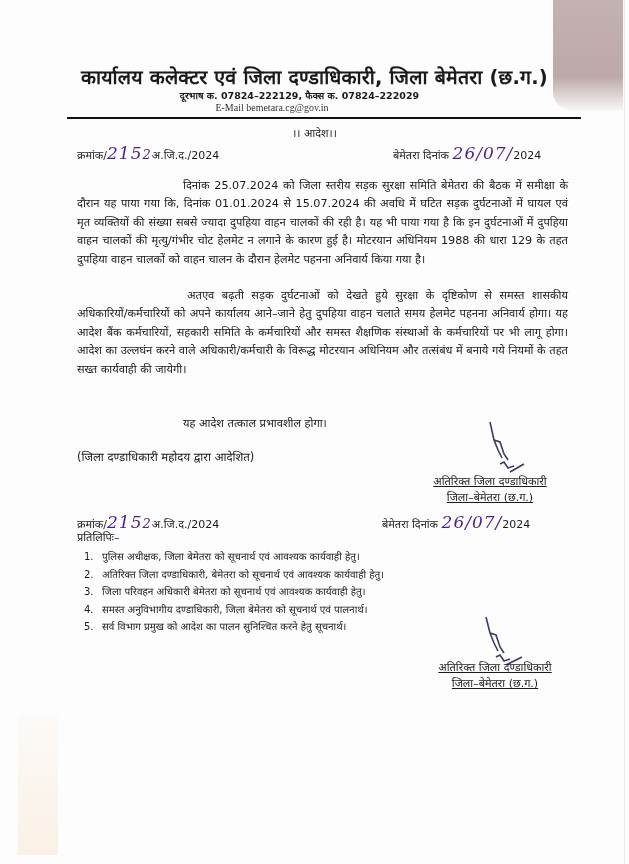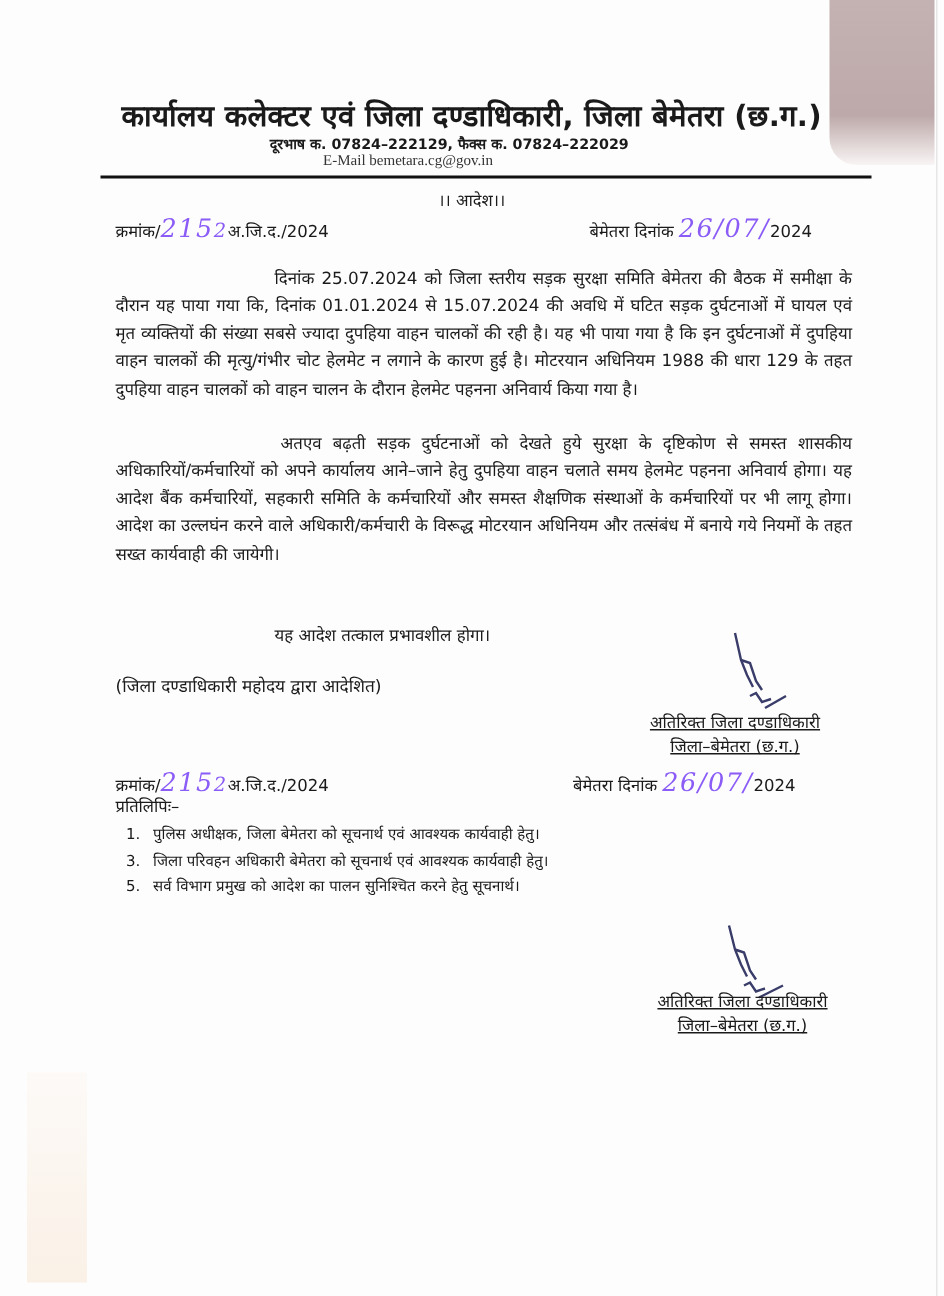--- a/index.html
+++ b/index.html
@@ -15,21 +15,21 @@
   .edge-line { position:absolute; right:4px; top:0; width:1px; height:864px; background:#e6e6e6; }
   .left-stain { position:absolute; left:18px; top:715px; width:40px; height:140px;
     background: linear-gradient(180deg, rgba(250,238,225,0.2), rgba(248,232,215,0.6)); }
   .abs { position:absolute; white-space:nowrap; }
   .title { left:0; width:629px; text-align:center; top:63px; font-size:19.5px; font-weight:bold; letter-spacing:0.2px; }
   .phone { left:0; width:599px; text-align:center; top:89px; font-size:9.5px; font-weight:bold; }
   .email { left:0; width:544px; text-align:center; top:102px; font-size:10px; font-family:"Liberation Serif", serif; color:#333; }
   .rule { position:absolute; left:67px; top:117px; width:514px; height:2px; background:#111; }
   .order-head { left:0; width:629px; text-align:center; top:125px; font-size:11px; }
   .ref { font-size:11px; }
-  .hand { font-family:"DejaVu Serif", serif; font-style:italic; font-size:17px; color:#8b5cf6; letter-spacing:1px; }
+  .hand { font-family:"DejaVu Serif", serif; font-style:italic; font-size:17px; color:#4c1d95; letter-spacing:1px; }
   .para {
     position:absolute; left:77px; width:491px; font-size:11.2px; line-height:18.4px;
     text-align:justify; text-align-last:left;
   }
   .indent { text-indent:106px; }
   .indent2 { text-indent:110px; }
   .sig-block { position:absolute; text-align:center; font-size:11px; line-height:16px;text-decoration:underline; }
   .sig-mark { position:absolute; }
   .cc-list { position:absolute; left:84px; top:548px; margin:0; padding:0; list-style:none; font-size:10px; line-height:17.5px; }
   .cc-list li { white-space:nowrap; }
@@ -76,21 +76,23 @@
 </div>
 <div class="abs ref" style="left:382px; top:512px;">
   <span>बेमेतरा दिनांक</span>
   <span class="hand">26/07/</span><span>2024</span>
 </div>
 
 <div class="abs" style="left:77px; top:529px; font-size:11px;">प्रतिलिपिः–</div>
 
 <ul class="cc-list">
   <li><span class="num">1.</span><span>पुलिस अधीक्षक, जिला बेमेतरा को सूचनार्थ एवं आवश्यक कार्यवाही हेतु।</span></li>
+  <li><span class="num">2.</span><span>अतिरिक्त जिला दण्डाधिकारी, बेमेतरा को सूचनार्थ एवं आवश्यक कार्यवाही हेतु।</span></li>
   <li><span class="num">3.</span><span>जिला परिवहन अधिकारी बेमेतरा को सूचनार्थ एवं आवश्यक कार्यवाही हेतु।</span></li>
+  <li><span class="num">4.</span><span>समस्त अनुविभागीय दण्डाधिकारी, जिला बेमेतरा को सूचनार्थ एवं पालनार्थ।</span></li>
   <li><span class="num">5.</span><span>सर्व विभाग प्रमुख को आदेश का पालन सुनिश्चित करने हेतु सूचनार्थ।</span></li>
 </ul>
 
 <svg class="sig-mark" style="left:478px; top:615px;" width="50" height="55" viewBox="0 0 50 55">
   <path d="M8 2 L12 18 L16 28 L20 36 M12 18 L18 20 L22 32 L26 38 M18 42 L22 40 L26 46 L32 44 M28 50 L44 42" stroke="#3a3d6a" stroke-width="1.6" fill="none"></path>
 </svg>
 <div class="sig-block" style="left:400px; width:190px; top:660px;">
   <div>अतिरिक्त जिला दण्डाधिकारी</div>
   <div>जिला–बेमेतरा (छ.ग.)</div>
 </div>

